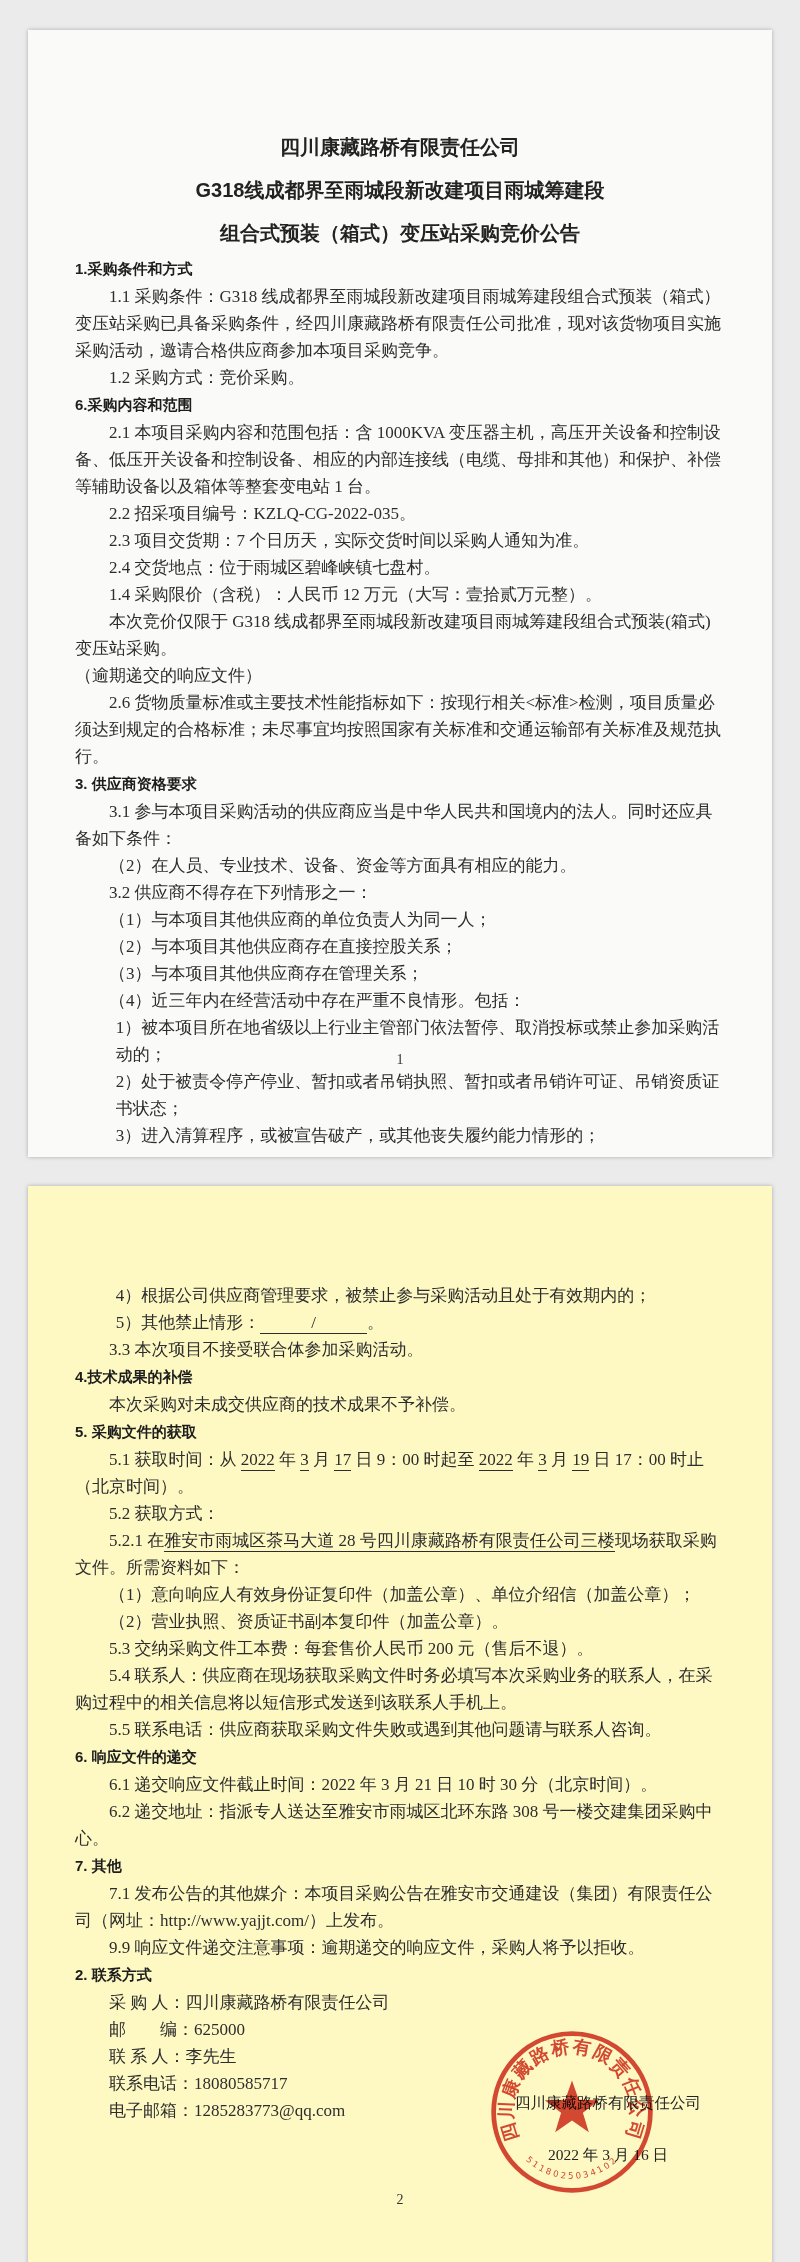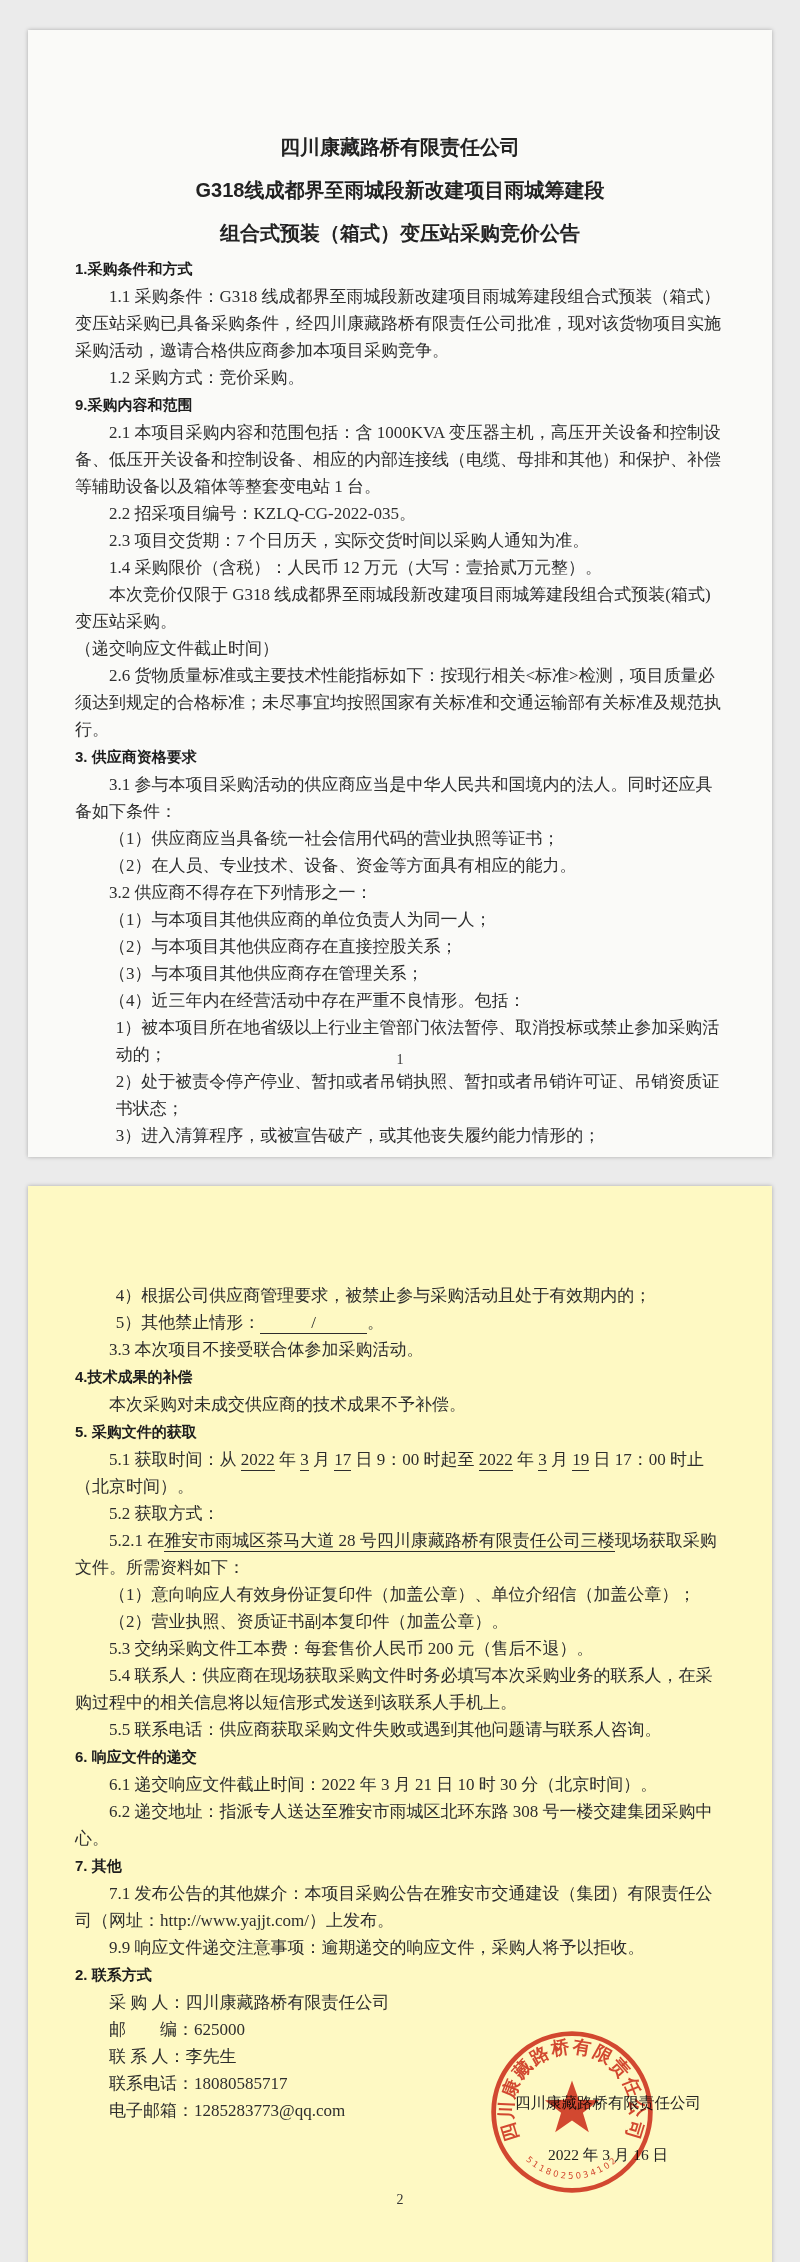--- a/index.html
+++ b/index.html
@@ -70,31 +70,31 @@
 <div class="canvas">
 
   <div class="page page1">
     <div class="content">
         <div class="blk title"><span>四川康藏路桥有限责任公司</span></div>
         <div class="blk title"><span>G318线成都界至雨城段新改建项目雨城筹建段</span></div>
         <div class="blk title"><span>组合式预装（箱式）变压站采购竞价公告</span></div>
         <div class="blk heading"><span>1.采购条件和方式</span></div>
         <div class="blk para"><span>1.1 采购条件：G318 线成都界至雨城段新改建项目雨城筹建段组合式预装（箱式）变压站采购已具备采购条件，经四川康藏路桥有限责任公司批准，现对该货物项目实施采购活动，邀请合格供应商参加本项目采购竞争。</span></div>
         <div class="blk para"><span>1.2 采购方式：竞价采购。</span></div>
-        <div class="blk heading"><span>9.采购内容和范围</span></div>
+        <div class="blk heading"><span>6.采购内容和范围</span></div>
         <div class="blk para"><span>2.1 本项目采购内容和范围包括：含 1000KVA 变压器主机，高压开关设备和控制设备、低压开关设备和控制设备、相应的内部连接线（电缆、母排和其他）和保护、补偿等辅助设备以及箱体等整套变电站 1 台。</span></div>
         <div class="blk para"><span>2.2 招采项目编号：KZLQ-CG-2022-035。</span></div>
         <div class="blk para"><span>2.3 项目交货期：7 个日历天，实际交货时间以采购人通知为准。</span></div>
+        <div class="blk para"><span>2.4 交货地点：位于雨城区碧峰峡镇七盘村。</span></div>
         <div class="blk para"><span>1.4 采购限价（含税）：人民币 12 万元（大写：壹拾贰万元整）。</span></div>
         <div class="blk para"><span>本次竞价仅限于 G318 线成都界至雨城段新改建项目雨城筹建段组合式预装(箱式)变压站采购。</span></div>
-        <div class="blk flush"><span>（递交响应文件截止时间）</span></div>
+        <div class="blk flush"><span>（逾期递交的响应文件）</span></div>
         <div class="blk para"><span>2.6 货物质量标准或主要技术性能指标如下：按现行相关&lt;标准&gt;检测，项目质量必须达到规定的合格标准；未尽事宜均按照国家有关标准和交通运输部有关标准及规范执行。</span></div>
         <div class="blk heading"><span>3. 供应商资格要求</span></div>
         <div class="blk para"><span>3.1 参与本项目采购活动的供应商应当是中华人民共和国境内的法人。同时还应具备如下条件：</span></div>
-        <div class="blk item"><span>（1）供应商应当具备统一社会信用代码的营业执照等证书；</span></div>
         <div class="blk item"><span>（2）在人员、专业技术、设备、资金等方面具有相应的能力。</span></div>
         <div class="blk para"><span>3.2 供应商不得存在下列情形之一：</span></div>
         <div class="blk item"><span>（1）与本项目其他供应商的单位负责人为同一人；</span></div>
         <div class="blk item"><span>（2）与本项目其他供应商存在直接控股关系；</span></div>
         <div class="blk item"><span>（3）与本项目其他供应商存在管理关系；</span></div>
         <div class="blk item"><span>（4）近三年内在经营活动中存在严重不良情形。包括：</span></div>
         <div class="blk subitem"><span>1）被本项目所在地省级以上行业主管部门依法暂停、取消投标或禁止参加采购活动的；</span></div>
         <div class="blk subitem"><span>2）处于被责令停产停业、暂扣或者吊销执照、暂扣或者吊销许可证、吊销资质证书状态；</span></div>
         <div class="blk subitem"><span>3）进入清算程序，或被宣告破产，或其他丧失履约能力情形的；</span></div>
       </div>

